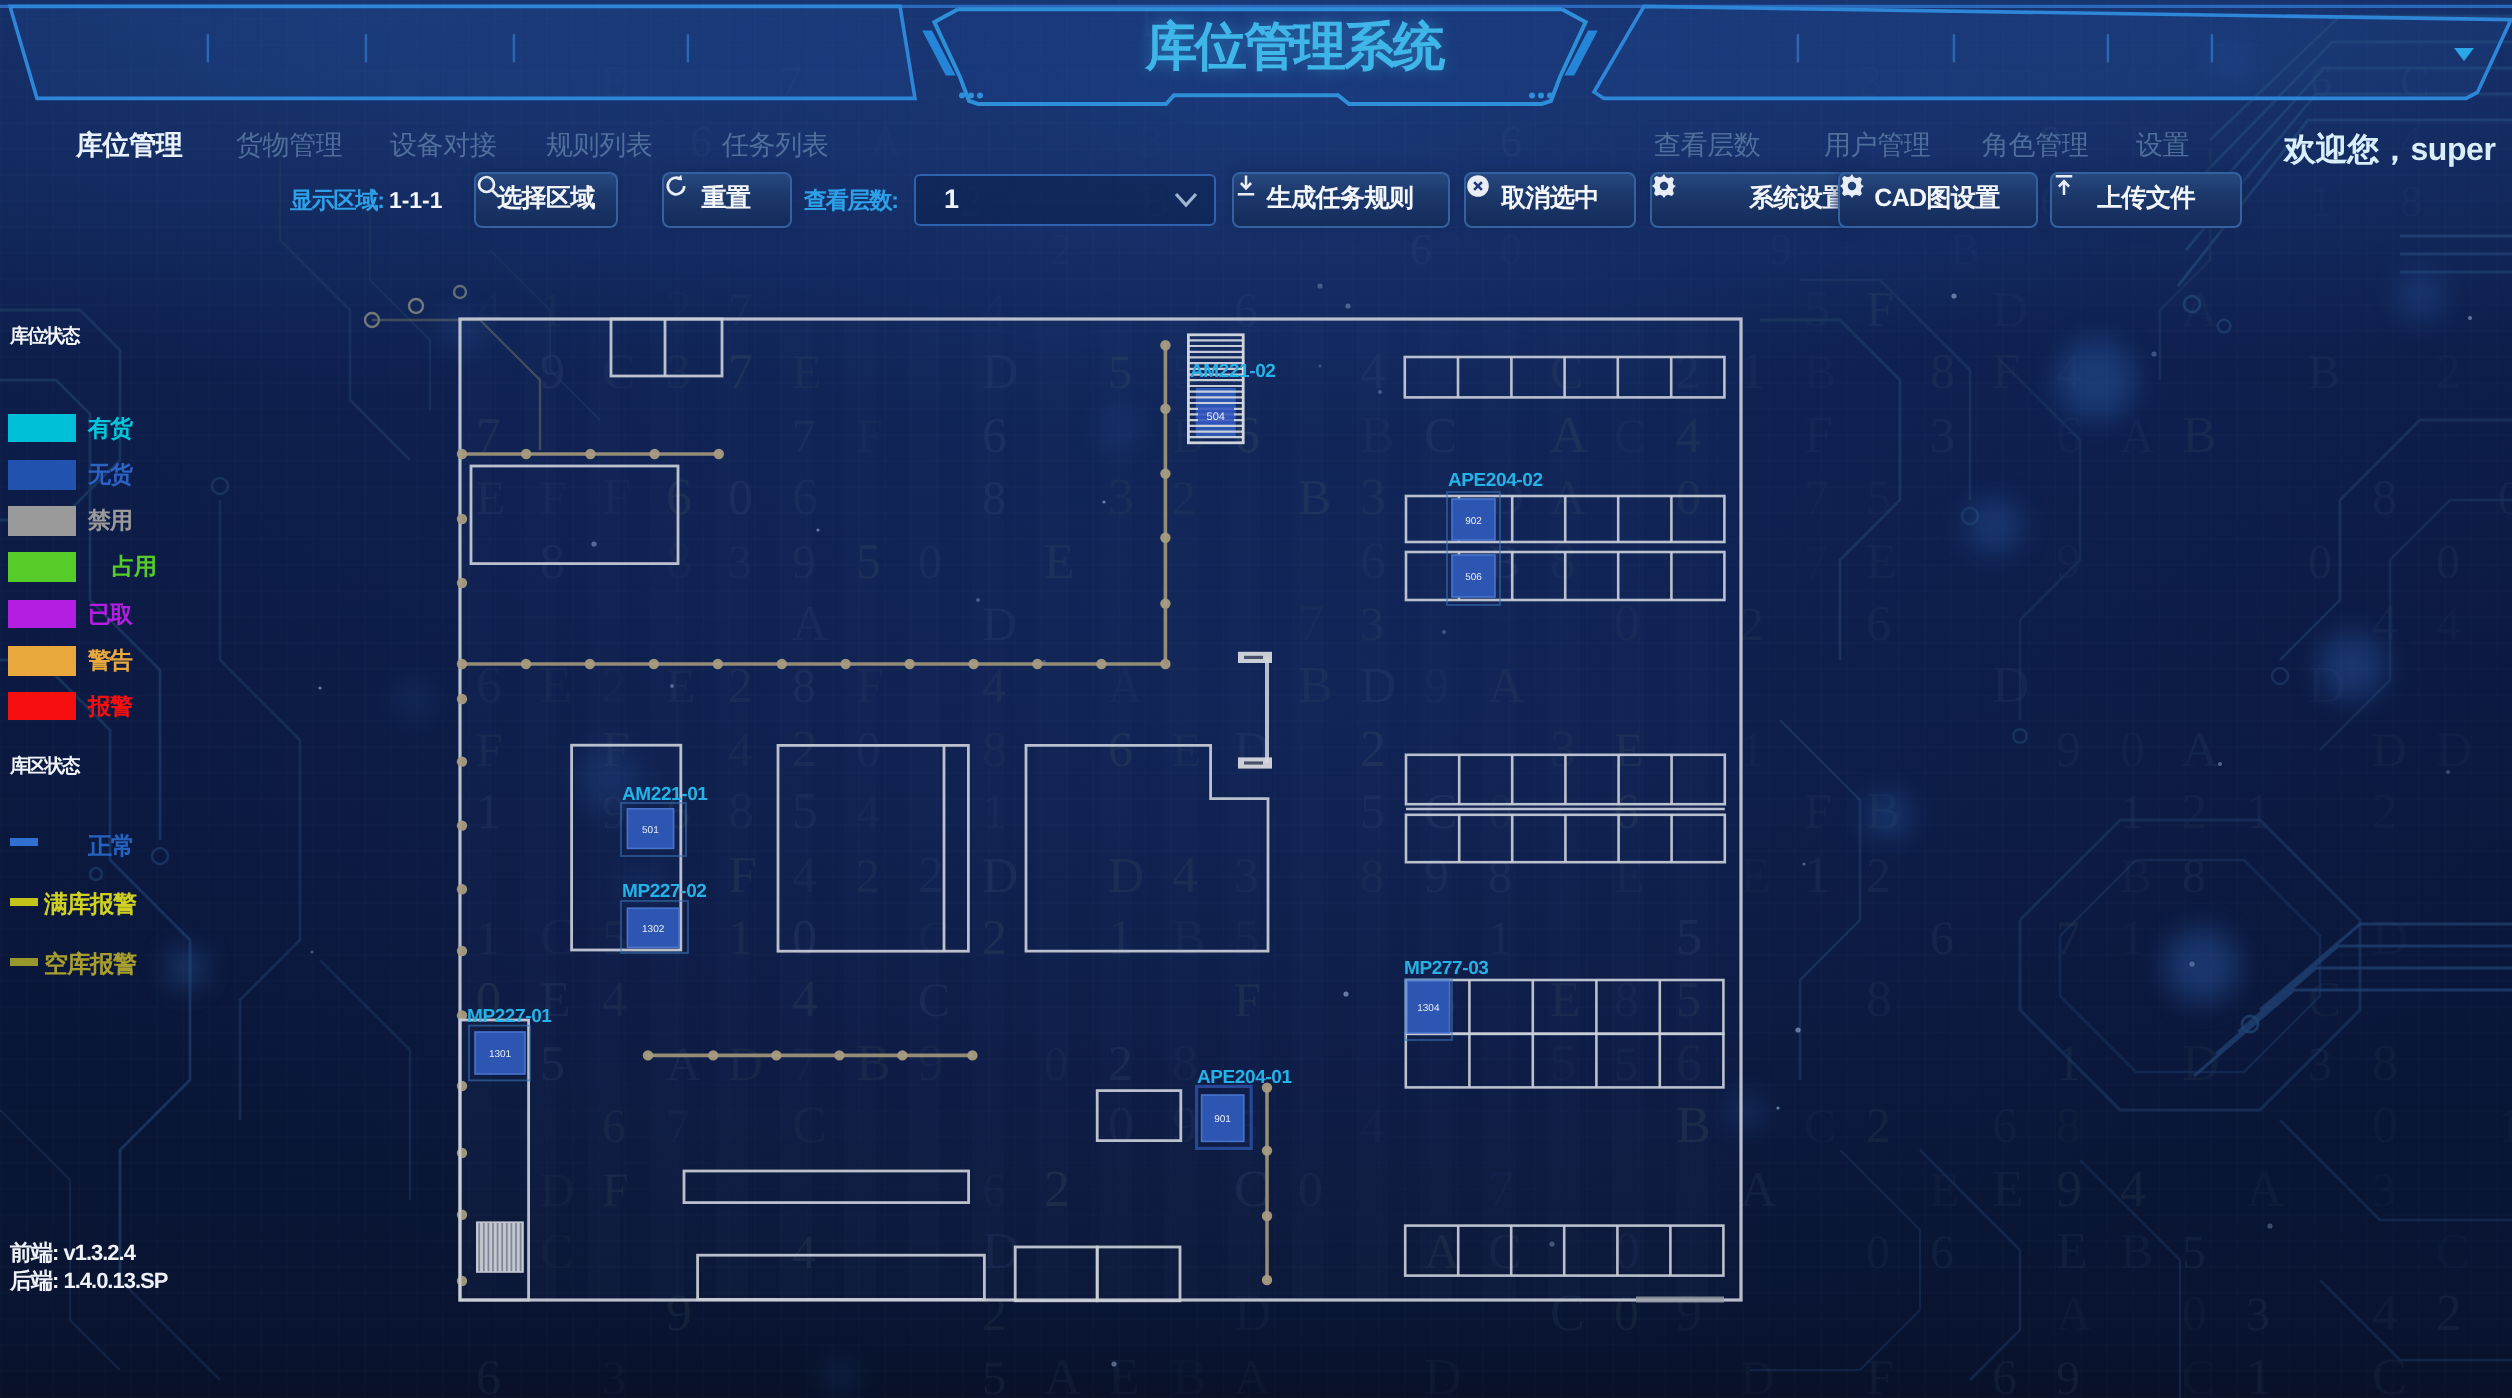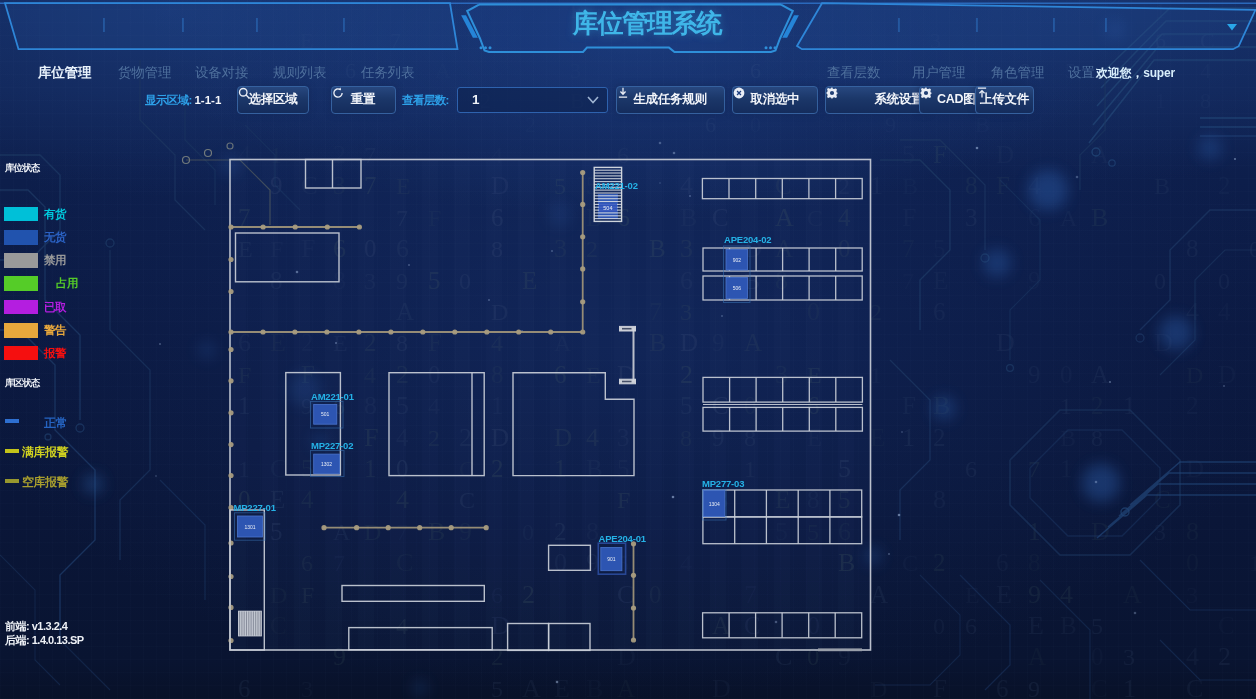--- a/index.html
+++ b/index.html
@@ -485,21 +485,21 @@
 
 <div class="mi" style="left:912px;">用户管理</div>
 <span class="sep" style="left:975px;">|</span>
 
 <div class="mi" style="left:991px;">角色管理</div>
 <span class="sep" style="left:1052px;">|</span>
 
 <div class="mi" style="left:1068px;">设置</div>
 <span class="sep" style="left:1104px;">|</span>
 
-<div class="mi" style="left:1096px;color:#d8eefb;font-weight:bold;font-size:12px;top:18px;">欢迎您，super</div>
+<div class="mi" style="left:1142px;color:#d8eefb;font-weight:bold;font-size:16px;top:18px;">欢迎您，super</div>
 
 <svg class="abs" style="left:1226px;top:23px;" width="12" height="8" viewBox="0 0 12 8">
       <path d="M1,1 L11,1 L6,7.5 Z" fill="#29a6e8"></path>
     </svg>
 
 <div class="abs lbl" style="left:145px;top:93px;letter-spacing:-0.6px;">显示区域: <span style="color:#f4f6fa;letter-spacing:0;">1-1-1</span></div>
 
 <div class="btn" style="left:237px;width:72px;">
   <svg width="12" height="12" viewBox="0 0 16 16" style="margin-right:4px">
         <circle cx="7" cy="7" r="5" fill="none" stroke="#e9edf5" stroke-width="1.8"></circle>
@@ -537,21 +537,21 @@
   取消选中</div>
 
 <div class="btn" style="left:825px;width:104px;padding-left:44px;"><svg width="12" height="12" viewBox="0 0 16 16" style="margin-right:4px">
         <path fill="#e9edf5" d="M8 0l1.2 2.2a6 6 0 0 1 1.5.6L13.2 2l1.4 1.4-0.8 2.5c.3.5.5 1 .6 1.5L16 8l-1.6 1.2c-.1.5-.3 1-.6 1.5l.8 2.5-1.4 1.4-2.5-.8c-.5.3-1 .5-1.5.6L8 16l-1.2-1.6c-.5-.1-1-.3-1.5-.6l-2.5.8-1.4-1.4.8-2.5c-.3-.5-.5-1-.6-1.5L0 8l1.6-1.2c.1-.5.3-1 .6-1.5L1.4 2.8 2.8 1.4l2.5.8c.5-.3 1-.5 1.5-.6L8 0zm0 5.2A2.8 2.8 0 1 0 8 10.8 2.8 2.8 0 0 0 8 5.2z"></path>
       </svg>系统设置</div>
 
 <div class="btn" style="left:918.5px;width:100px;"><svg width="12" height="12" viewBox="0 0 16 16" style="margin-right:4px">
         <path fill="#e9edf5" d="M8 0l1.2 2.2a6 6 0 0 1 1.5.6L13.2 2l1.4 1.4-0.8 2.5c.3.5.5 1 .6 1.5L16 8l-1.6 1.2c-.1.5-.3 1-.6 1.5l.8 2.5-1.4 1.4-2.5-.8c-.5.3-1 .5-1.5.6L8 16l-1.2-1.6c-.5-.1-1-.3-1.5-.6l-2.5.8-1.4-1.4.8-2.5c-.3-.5-.5-1-.6-1.5L0 8l1.6-1.2c.1-.5.3-1 .6-1.5L1.4 2.8 2.8 1.4l2.5.8c.5-.3 1-.5 1.5-.6L8 0zm0 5.2A2.8 2.8 0 1 0 8 10.8 2.8 2.8 0 0 0 8 5.2z"></path>
       </svg>CAD图设置</div>
 
-<div class="btn" style="left:975px;width:59px;">
+<div class="btn" style="left:1025px;width:96px;">
   <svg width="12" height="12" viewBox="0 0 16 16" style="margin-right:4px">
         <path d="M8 14 L8 5 M4.6 8.4 L8 4.8 L11.4 8.4" fill="none" stroke="#e9edf5" stroke-width="1.7"></path>
         <line x1="2.5" y1="1.5" x2="13.5" y2="1.5" stroke="#e9edf5" stroke-width="1.7"></line>
       </svg>
   上传文件</div>
 
 <div class="legend-title" style="left:5px;top:162px;">库位状态</div>
 
 <div class="sw" style="top:206.8px;background:#00c0d8;"></div>
     <div class="swlbl" style="left:44px;top:207px;color:#00c8dc;">有货</div>

